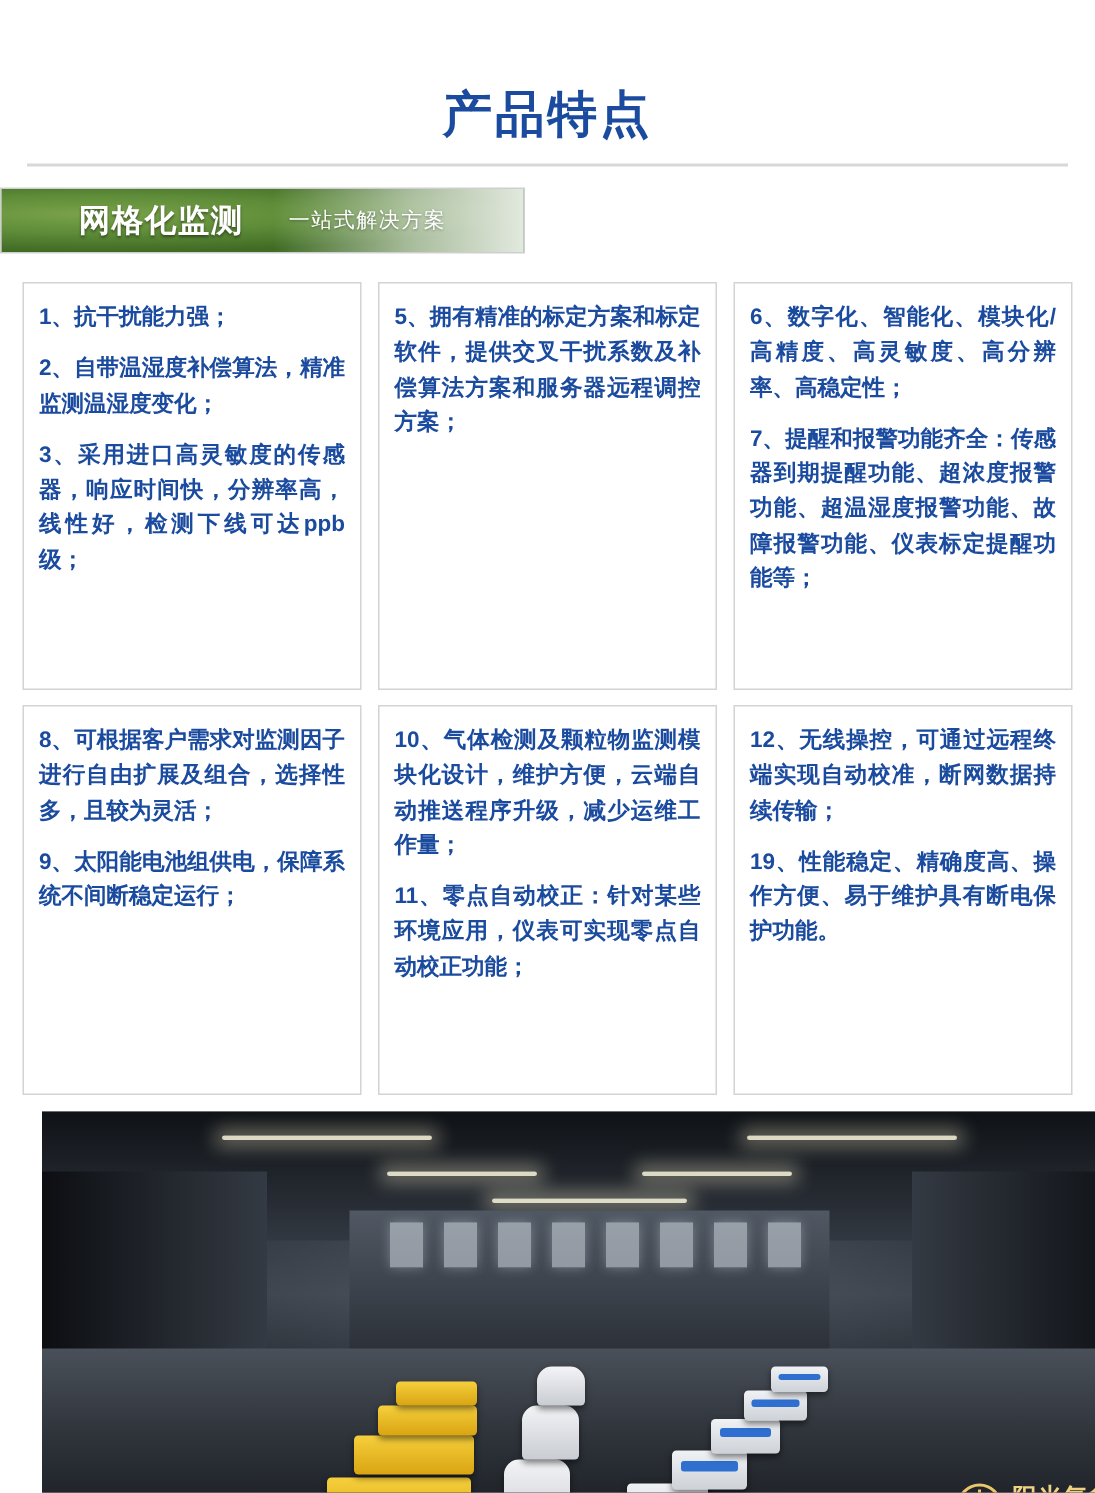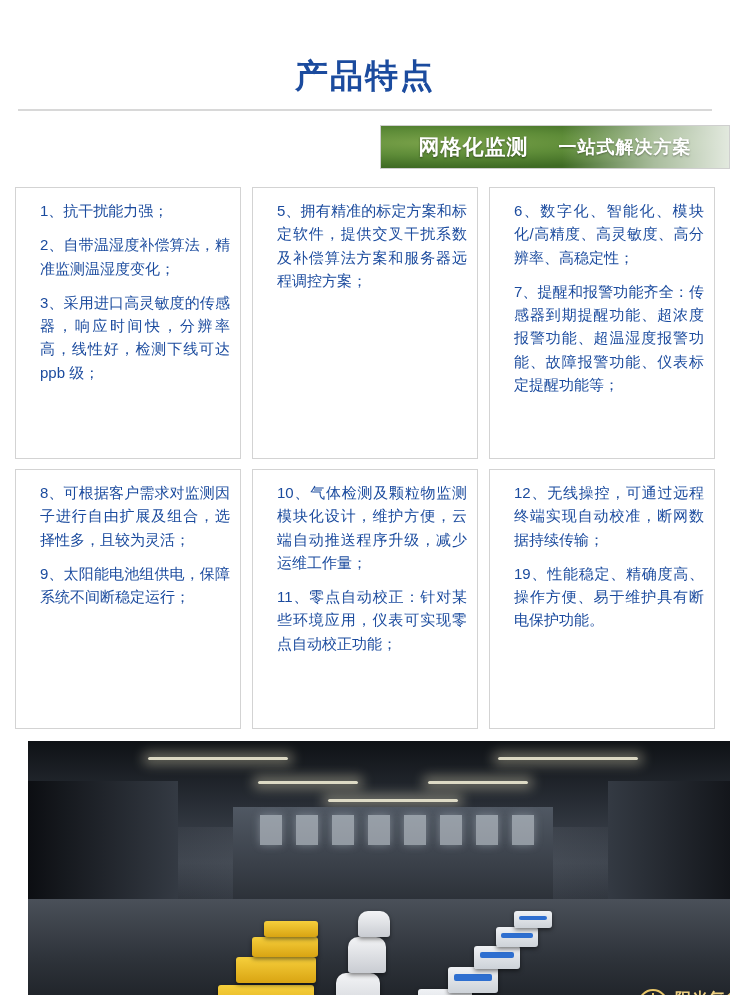--- a/index.html
+++ b/index.html
@@ -36,21 +36,21 @@
     padding-bottom: 4px;
   }
   .title-rule {
     width: 694px;
     height: 2px;
     background: #d8d8d8;
     margin: 6px auto 0 auto;
   }
   
   .banner-wrap {
-    text-align: right;
+    text-align: left;
     margin-top: 14px;
   }
   .banner {
     display: inline-block;
     position: relative;
     width: 350px;
     height: 44px;
     border: 1px solid #cfcfcf;
     background:
       radial-gradient(ellipse at 18% 40%, #7aa24a 0%, #5e8c38 35%, #3f6b24 70%),
@@ -75,45 +75,46 @@
     gap: 10px;
   }
   .banner-main {
     font-size: 21px;
     font-weight: bold;
     color: #ffffff;
     letter-spacing: 1px;
     text-shadow: 0 1px 2px rgba(0,0,0,0.45);
   }
   .banner-sub {
-    font-size: 18px;
-    font-weight: bold;
+    font-size: 14px;
+    font-weight: normal;
     color: #ffffff;
     letter-spacing: 1px;
     text-shadow: 0 1px 2px rgba(0,0,0,0.35);
     margin-left: 20px;
   }
   
   .grid {
     margin: 14px auto 0 auto;
     width: 700px;
     display: grid;
     grid-template-columns: 226px 226px 226px;
     grid-auto-rows: auto;
     column-gap: 11px;
     row-gap: 10px;
   }
   .card {
     border: 1px solid #d3d3d3;
     background: #ffffff;
-    padding: 11px 10px 12px 24px;
+    padding: 11px 10px 12px 10px;
     box-sizing: border-box;
     color: #1b4b9e;
     font-size: 15px;
     line-height: 1.55;
+    font-weight: bold;
   }
   .card.r1 { height: 272px; }
   .card.r2 { height: 260px; }
   .para {
     margin: 0 0 11px 0;
     text-align: justify;
     text-justify: inter-ideograph;
   }
   .para:last-child { margin-bottom: 0; }
   

